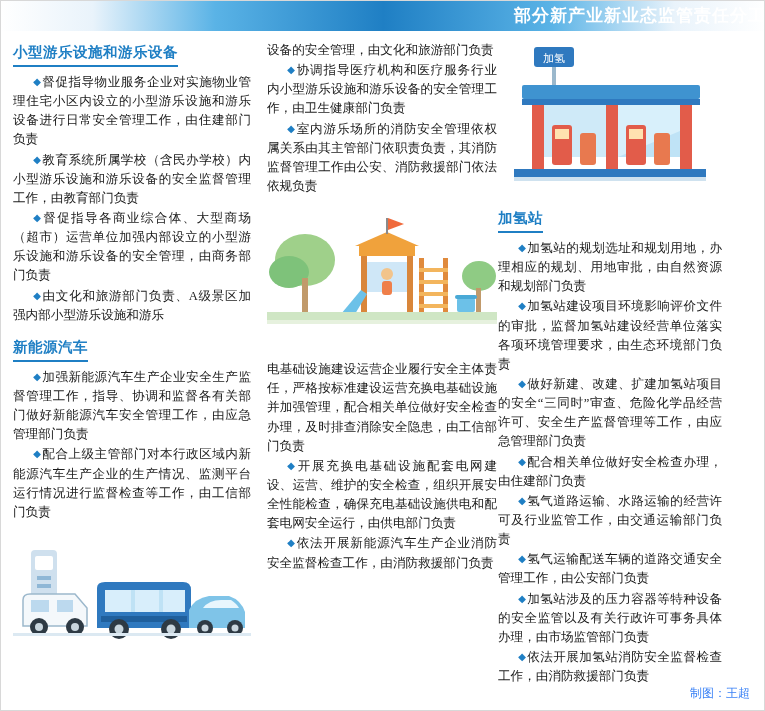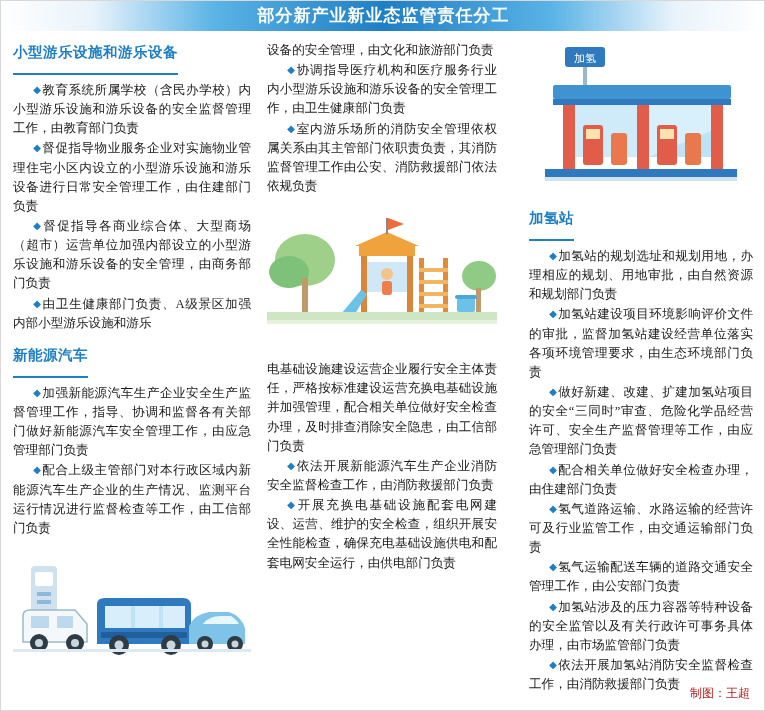--- a/index.html
+++ b/index.html
@@ -33,52 +33,52 @@
     height: 30px;
     background: linear-gradient(90deg, #ffffff 0%, #e9f3fb 12%, #5ab3e6 28%, #1f7fc4 50%, #5ab3e6 72%, #e9f3fb 88%, #ffffff 100%);
   }
   .title-text {
     position: absolute;
     left: 0;
     top: 0;
     width: 765px;
     height: 30px;
     line-height: 30px;
-    text-align: center;
+    text-align: right;
     color: #ffffff;
     font-size: 17px;
     font-weight: bold;
     letter-spacing: 1px;
     font-family: "Liberation Sans", sans-serif;
   }
 
   
   .col {
     position: absolute;
     top: 40px;
     font-size: 12.6px;
     line-height: 1.52;
     text-align: justify;
   }
   .col-1 { left: 12px;  width: 238px; }
   .col-2 { left: 266px; width: 230px; }
-  .col-3 { left: 528px; width: 224px; }
+  .col-3 { left: 497px; width: 224px; }
 
   .sec-head {
     color: #1f7fc4;
     font-weight: bold;
     font-size: 14.5px;
     font-family: "Liberation Sans", sans-serif;
     margin: 0 0 4px 0;
     letter-spacing: 0.5px;
   }
   .sec-head.underlined {
     border-bottom: 2px solid #1f7fc4;
     display: inline-block;
-    padding-bottom: 10px;
+    padding-bottom: 2px;
     margin-bottom: 6px;
   }
   .para {
     margin: 0 0 1px 0;
     text-indent: 0;
   }
   .para .bullet {
     color: #1f7fc4;
     font-size: 10px;
     margin-right: 1px;
@@ -109,40 +109,40 @@
     width: 224px;
     height: 160px;
     margin: 0 0 6px 0;
   }
 
   .credit {
     position: absolute;
     right: 14px;
     bottom: 8px;
     font-size: 12px;
-    color: #b91c1c;
+    color: #3b82f6;
     font-family: Liberation Mono, monospace;
   }
 </style>
 </head>
 <body>
 
 <div class="page">
 
   <div class="title-banner"></div>
   <div class="title-text">部分新产业新业态监管责任分工</div>
 
   <div class="col col-1">
 
     <div class="sec-head underlined">小型游乐设施和游乐设备</div>
 
+    <p class="para indent"><span class="bullet">◆</span><span>督促指导物业服务企业对实施物业管理住宅小区内设立的小型游乐设施和游乐设备进行日常安全管理工作，由住建部门负责</span></p>
     <p class="para indent"><span class="bullet">◆</span><span>教育系统所属学校（含民办学校）内小型游乐设施和游乐设备的安全监督管理工作，由教育部门负责</span></p>
-    <p class="para indent"><span class="bullet">◆</span><span>督促指导物业服务企业对实施物业管理住宅小区内设立的小型游乐设施和游乐设备进行日常安全管理工作，由住建部门负责</span></p>
     <p class="para indent"><span class="bullet">◆</span><span>督促指导各商业综合体、大型商场（超市）运营单位加强内部设立的小型游乐设施和游乐设备的安全管理，由商务部门负责</span></p>
-    <p class="para indent"><span class="bullet">◆</span><span>由卫生健康部门负责、A级景区加强内部小型游乐设施和游乐</span></p>
+    <p class="para indent"><span class="bullet">◆</span><span>由文化和旅游部门负责、A级景区加强内部小型游乐设施和游乐</span></p>
 
     <div class="spacer-10"></div>
 
     <div class="sec-head underlined">新能源汽车</div>
 
     <p class="para indent"><span class="bullet">◆</span><span>加强新能源汽车生产企业安全生产监督管理工作，指导、协调和监督各有关部门做好新能源汽车安全管理工作，由应急管理部门负责</span></p>
     <p class="para indent"><span class="bullet">◆</span><span>配合上级主管部门对本行政区域内新能源汽车生产企业的生产情况、监测平台运行情况进行监督检查等工作，由工信部门负责</span></p>
 
     
     <div class="illus illus-cars">
@@ -224,22 +224,22 @@
 
         <rect x="190" y="96" width="18" height="14" rx="2" fill="#6cc1e8"></rect>
         <rect x="188" y="93" width="22" height="4" rx="2" fill="#49a9d6"></rect>
 
         <rect x="0" y="110" width="230" height="8" fill="#cfe6c4"></rect>
         <rect x="0" y="118" width="230" height="4" fill="#e6f1de"></rect>
       </svg>
     </div>
 
     <p class="para"><span>电基础设施建设运营企业履行安全主体责任，严格按标准建设运营充换电基础设施并加强管理，配合相关单位做好安全检查办理，及时排查消除安全隐患，由工信部门负责</span></p>
+    <p class="para indent"><span class="bullet">◆</span><span>开展充换电基础设施配套电网建设、运营、维护的安全检查，组织开展安全性能检查，确保充电基础设施供电和配套电网安全运行，由供电部门负责</span></p>
     <p class="para indent"><span class="bullet">◆</span><span>依法开展新能源汽车生产企业消防安全监督检查工作，由消防救援部门负责</span></p>
-    <p class="para indent"><span class="bullet">◆</span><span>开展充换电基础设施配套电网建设、运营、维护的安全检查，组织开展安全性能检查，确保充电基础设施供电和配套电网安全运行，由供电部门负责</span></p>
   </div>
 
   <div class="col col-3">
 
     
     <div class="illus illus-station">
       <svg width="224" height="160" viewBox="0 0 224 160" xmlns="http://www.w3.org/2000/svg">
         <rect x="0" y="0" width="224" height="160" fill="#ffffff"></rect>
 
         <rect x="36" y="6" width="40" height="20" rx="3" fill="#2f79bf"></rect>

